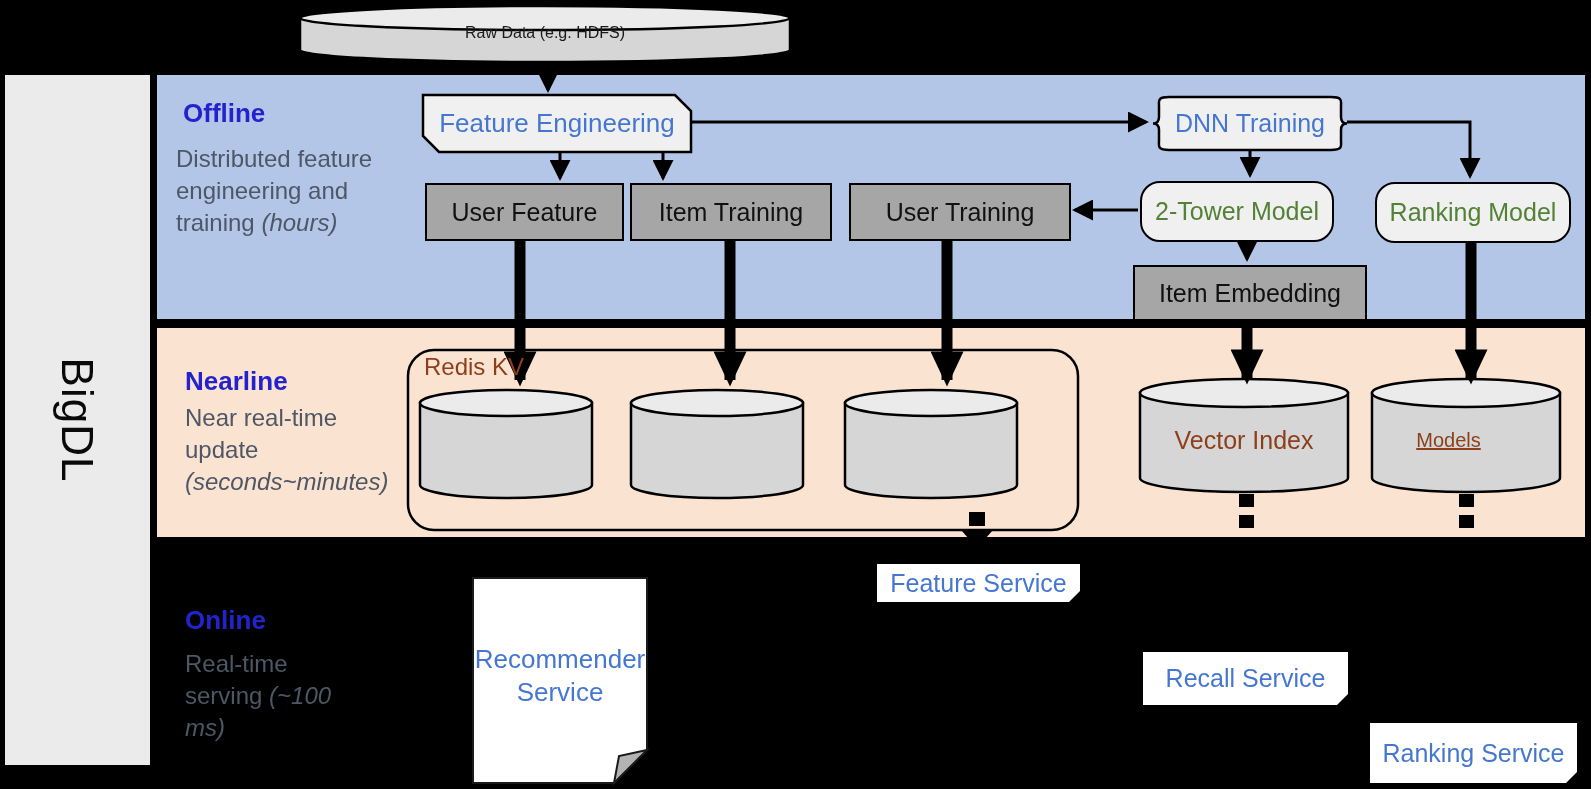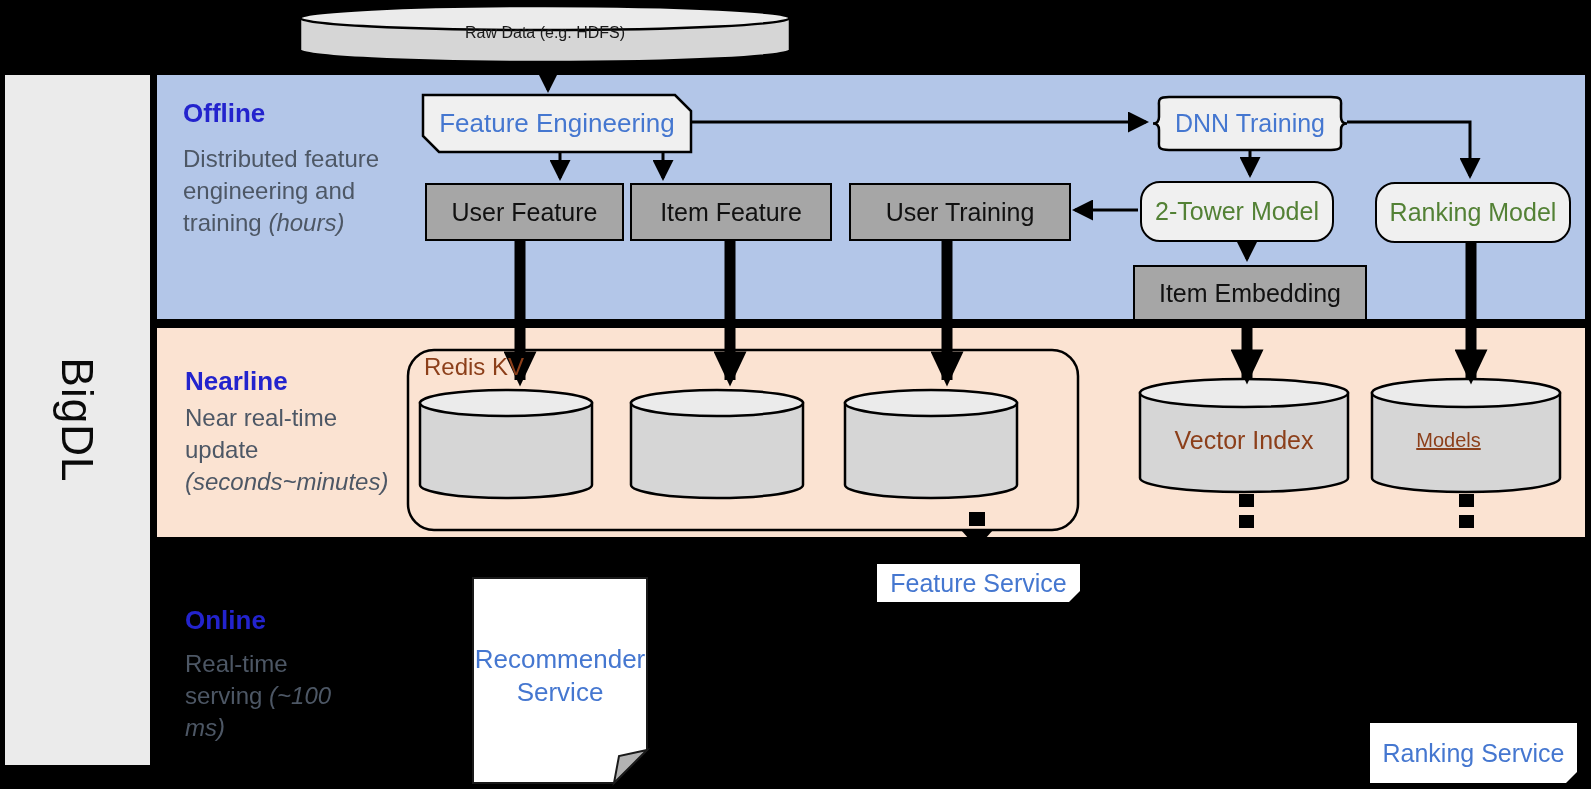--- a/index.html
+++ b/index.html
@@ -123,21 +123,21 @@
       <rect class="dash" x="1459" y="494" width="15" height="13"></rect>
       <rect class="dash" x="1459" y="515" width="15" height="13"></rect>
     </g>
   </svg>
 
   <div class="overlabel" style="left:300px;top:10px;width:490px;height:45px;font-size:16px;color:#1a1a1a;">
     <span>Raw Data (e.g. HDFS)</span>
   </div>
 
   <div class="heading" style="left:183px;top:98px;">Offline</div>
-  <div class="desc" style="left:183px;top:143px;width:200px;">
+  <div class="desc" style="left:176px;top:143px;width:200px;">
     <span>Distributed feature engineering and training</span>
     <span class="it">(hours)</span>
   </div>
 
   <div class="heading" style="left:185px;top:366px;">Nearline</div>
   <div class="desc" style="left:185px;top:402px;width:212px;">
     <span>Near real-time update</span>
     <span class="it">(seconds~minutes)</span>
   </div>
 
@@ -151,21 +151,21 @@
     <span>Feature Engineering</span>
   </div>
   <div class="overlabel bluetxt" style="left:1153px;top:97px;width:194px;height:53px;font-size:25px;">
     <span>DNN Training</span>
   </div>
 
   <div class="graybox" style="left:425px;top:183px;width:195px;height:54px;">
     <span>User Feature</span>
   </div>
   <div class="graybox" style="left:630px;top:183px;width:198px;height:54px;">
-    <span>Item Feature</span>
+    <span>Item Training</span>
   </div>
   <div class="graybox" style="left:849px;top:183px;width:218px;height:54px;">
     <span>User Training</span>
   </div>
   <div class="roundbox" style="left:1140px;top:181px;width:190px;height:57px;">
     <span>2-Tower Model</span>
   </div>
   <div class="roundbox" style="left:1375px;top:182px;width:192px;height:57px;">
     <span>Ranking Model</span>
   </div>
@@ -180,17 +180,20 @@
   <div class="overlabel browntxt" style="left:1372px;top:418px;width:153px;height:44px;font-size:20px;text-decoration:underline;">
     <span>Models</span>
   </div>
 
   <div class="overlabel bluetxt" style="left:473px;top:636px;width:174px;height:80px;font-size:26px;line-height:33px;">
     <span>Recommender Service</span>
   </div>
   <div class="service" style="left:877px;top:564px;width:203px;height:38px;">
     <span>Feature Service</span>
   </div>
+  <div class="service" style="left:1143px;top:652px;width:205px;height:53px;">
+    <span>Recall Service</span>
+  </div>
   <div class="service" style="left:1370px;top:723px;width:207px;height:60px;">
     <span>Ranking Service</span>
   </div>
 
 </div>
 
 </body></html>

